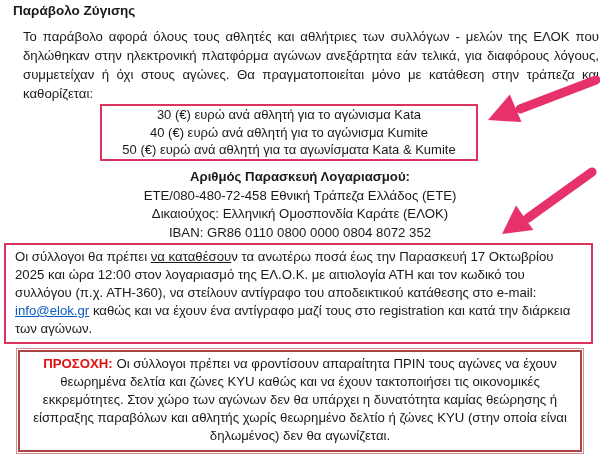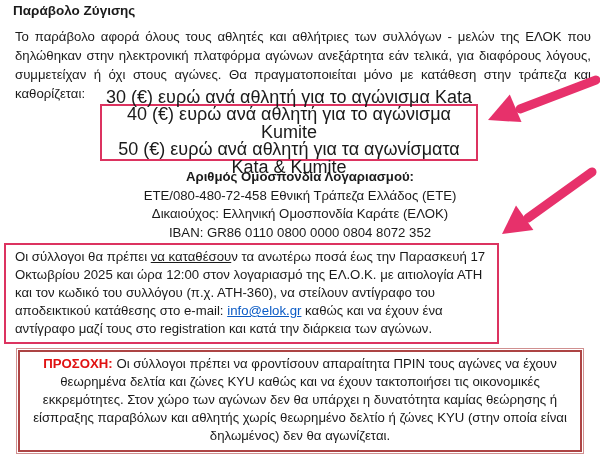--- a/index.html
+++ b/index.html
@@ -16,36 +16,36 @@
   body{
     font-family:"Liberation Sans","DejaVu Sans",sans-serif;
     color:var(--text);
     position:relative;
   }
   .doc-title{
     position:absolute;left:13px;top:3px;
     font-size:13.5px;font-weight:bold;
   }
   .intro{
-    position:absolute;left:15px;top:27px;width:576px;
+    position:absolute;left:23px;top:27px;width:576px;
     font-size:13.2px;line-height:19px;text-align:justify;
   }
   .fee-box{
     position:absolute;left:100px;top:104px;width:378px;height:57px;
     border:2px solid var(--box-border);
     display:flex;flex-direction:column;justify-content:center;
-    text-align:center;font-size:18px;line-height:17.5px;
+    text-align:center;font-size:13px;line-height:17.5px;
   }
   .bank{
     position:absolute;left:0;top:168px;width:600px;
     text-align:center;font-size:13.2px;line-height:18.5px;
   }
   .bank-heading{font-weight:bold;}
   .deposit-box{
-    position:absolute;left:4px;top:243px;width:495px;
+    position:absolute;left:4px;top:243px;width:589px;
     border:2px solid var(--box-border);
     padding:3px 9px 4px 9px;
     font-size:13.2px;line-height:18px;
   }
   .u{text-decoration:underline;}
   .email-link{color:var(--link);text-decoration:underline;cursor:pointer;}
   .warning-outer{
     position:absolute;left:16px;top:348px;width:568px;
     border:1px solid var(--warning-border-outer);
     padding:1px;
@@ -72,21 +72,21 @@
   <div>40 (€) ευρώ ανά αθλητή για το αγώνισμα Kumite</div>
   <div>50 (€) ευρώ ανά αθλητή για τα αγωνίσματα Kata &amp; Kumite</div>
 </div>
 
 <svg class="arrow arrow-1" width="120" height="62" viewBox="0 0 120 62">
   <line x1="116" y1="8" x2="40" y2="37" stroke="currentColor" stroke-width="9" stroke-linecap="round"></line>
   <polygon points="8,48 29.8,22.5 41.5,50.1" fill="currentColor"></polygon>
 </svg>
 
 <div class="bank">
-  <div class="bank-heading">Αριθμός Ομοσπονδία Λογαριασμού:</div>
+  <div class="bank-heading">Αριθμός Παρασκευή Λογαριασμού:</div>
   <div>ΕΤΕ/080-480-72-458 Εθνική Τράπεζα Ελλάδος (ΕΤΕ)</div>
   <div>Δικαιούχος: Ελληνική Ομοσπονδία Καράτε (ΕΛΟΚ)</div>
   <div>IBAN: GR86 0110 0800 0000 0804 8072 352</div>
 </div>
 
 <svg class="arrow arrow-2" width="112" height="78" viewBox="0 0 112 78">
   <line x1="106" y1="6" x2="42" y2="52" stroke="currentColor" stroke-width="9" stroke-linecap="round"></line>
   <polygon points="16,68 30,39.6 47.4,64" fill="currentColor"></polygon>
 </svg>
 

